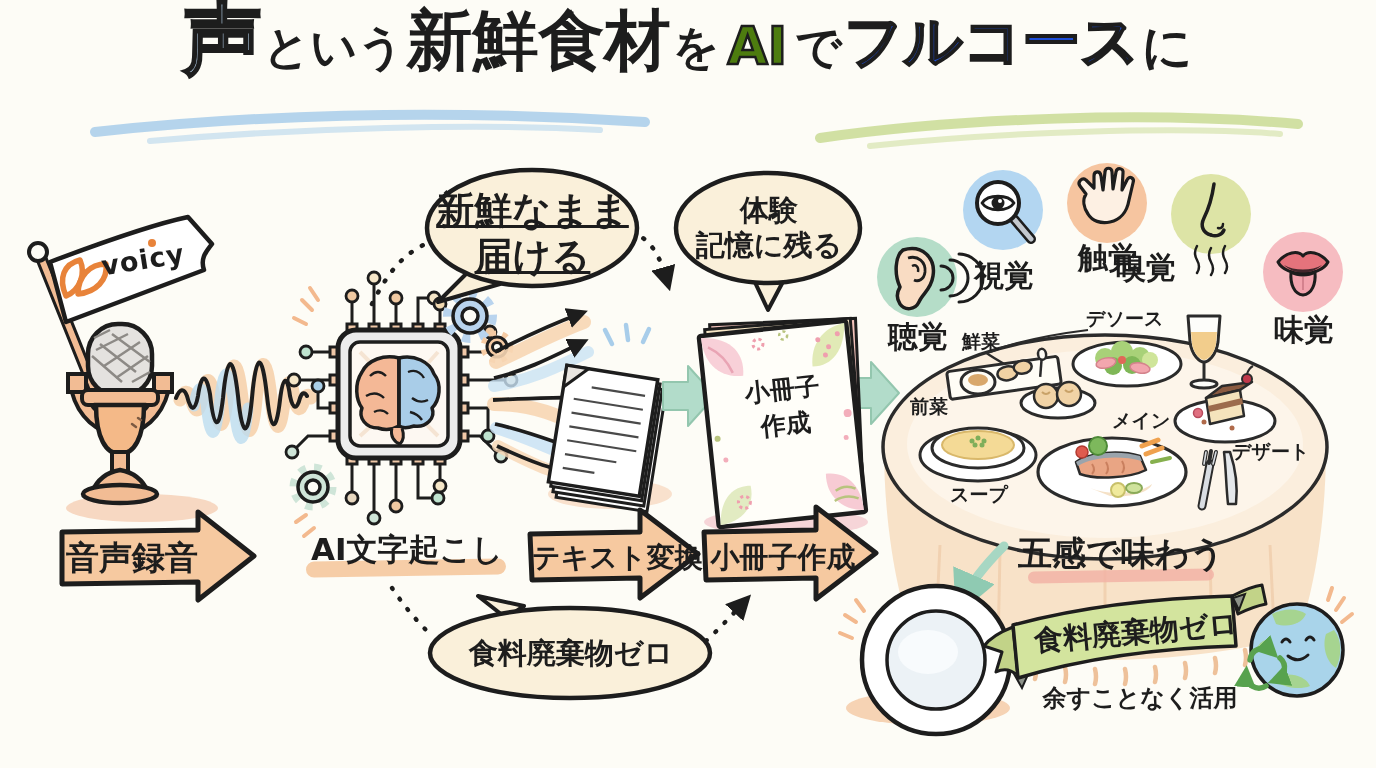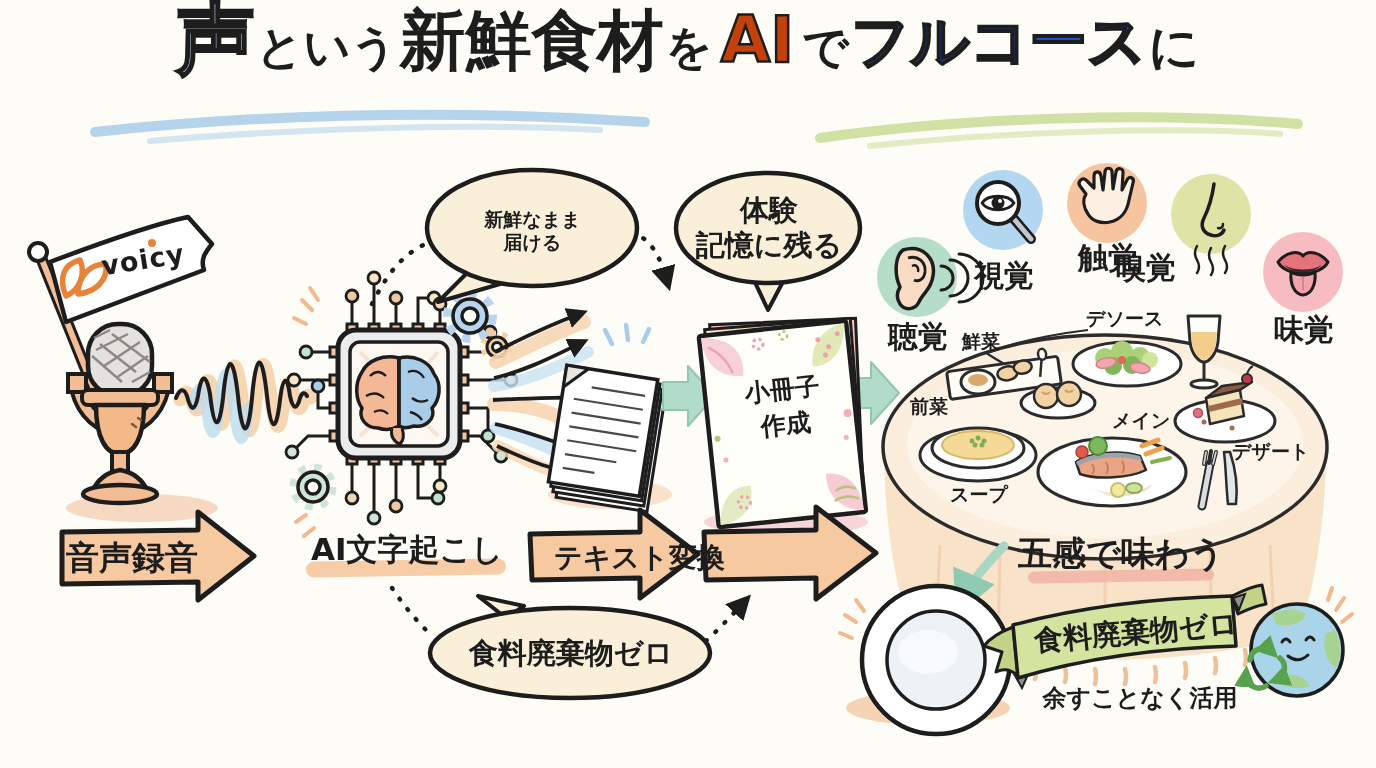--- a/index.html
+++ b/index.html
@@ -13,40 +13,40 @@
   .lbl { position:absolute; color:#1d1d1d; white-space:nowrap; line-height:1.2; }
   .center { text-align:center; }
 
   
   .title-row {
     position:absolute; left:0; top:20; width:100%;
     display:flex; justify-content:center; align-items:flex-end; gap:2px;
     font-weight:700; line-height:1;
   }
   .t-blue   { font-size:78px; color:#b9d4ee; -webkit-text-stroke:2.5px #1d1d1d; }
-  .t-orange { font-size:64px; color:#c2410c; -webkit-text-stroke:2.5px #1d1d1d; padding:0 6px 6px; }
+  .t-orange { font-size:52px; color:#4d7c0f; -webkit-text-stroke:2.5px #1d1d1d; padding:0 6px 6px; }
   .t-green  { font-size:58px; color:#1d4ed8; -webkit-text-stroke:2.2px #1d1d1d; padding-bottom:8px; }
   .t-big    { font-size:66px; padding-bottom:4px; }
   .t-mid    { font-size:46px; padding-bottom:8px; }
   .t-mid2   { font-size:50px; padding-bottom:6px; }
 
   .flag-text { left:100px; top:244px; width:86px; font-size:27px; font-weight:700; letter-spacing:1px; transform:rotate(-9deg); }
 
   .bubble-line { font-weight:600; }
-  .bub1 { left:430px; top:208px; width:205px; font-size:19px; }
+  .bub1 { left:430px; top:188px; width:205px; font-size:38px;text-decoration:underline; }
   .bub1 .l2, .bub2 .l2 { margin-top:0; }
   .bub2 { left:680px; top:193px; width:178px; font-size:29px; }
   .bub3 { left:448px; top:636px; width:246px; font-size:29px; font-weight:600; }
 
   .booklet-text { left:736px; top:372px; width:96px; font-size:25px; font-weight:600; transform:rotate(-6deg); line-height:1.4; }
 
   .step  { font-weight:700; }
   .step1 { left:64px;  top:538px; width:136px; font-size:33px; }
   .step2 { left:306px; top:531px; width:202px; font-size:31px; }
-  .step3 { left:532px; top:541px; width:160px; font-size:28px;margin-left:22px; }
+  .step3 { left:532px; top:541px; width:160px; font-size:28px; }
   .step4 { left:702px; top:540px; width:162px; font-size:29px; }
 
   .sense-lbl { width:92px; font-size:30px; font-weight:600; }
   .sense0 { left:872px;  top:319px; }
   .sense1 { left:958px;  top:258px; }
   .sense2 { left:1062px; top:240px; }
   .sense3 { left:1100px; top:250px; }
   .sense4 { left:1258px; top:312px; }
 
   .dish-lbl { font-size:19px; font-weight:600; }
@@ -507,20 +507,21 @@
 </div>
 
 <div class="lbl booklet-text center">
   <div>小冊子</div>
   <div>作成</div>
 </div>
 
 <div class="lbl step step1 center">音声録音</div>
 <div class="lbl step step2 center">AI文字起こし</div>
 <div class="lbl step step3 center">テキスト変換</div>
+<div class="lbl step step4 center">小冊子作成</div>
 
 <div class="lbl sense-lbl sense0 center">聴覚</div>
 <div class="lbl sense-lbl sense1 center">視覚</div>
 <div class="lbl sense-lbl sense2 center">触覚</div>
 <div class="lbl sense-lbl sense3 center">嗅覚</div>
 <div class="lbl sense-lbl sense4 center">味覚</div>
 
 <div class="lbl dish-lbl d-fresh">鮮菜</div>
 <div class="lbl dish-lbl d-sauce">デソース</div>
 <div class="lbl dish-lbl d-app">前菜</div>

